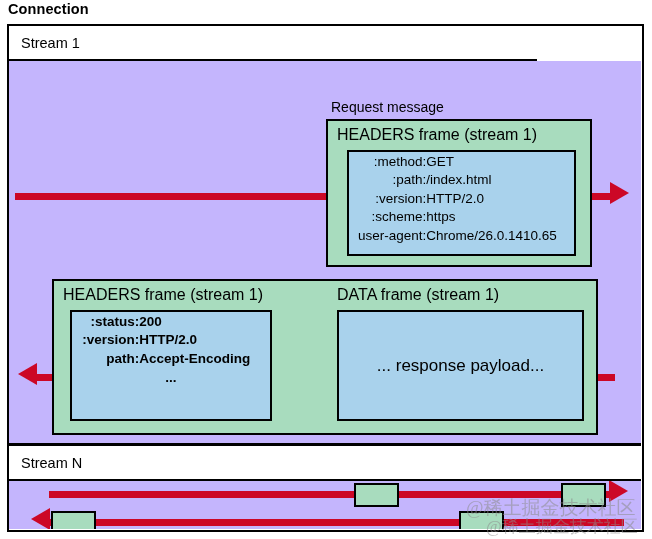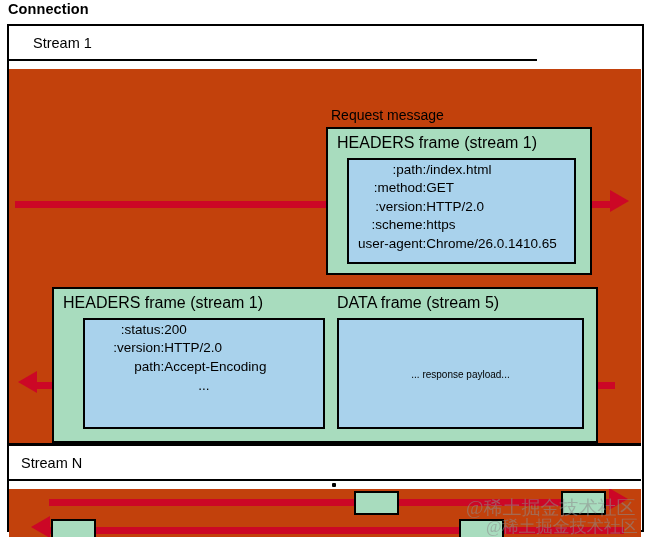--- a/index.html
+++ b/index.html
@@ -57,27 +57,26 @@
   }
   .stream-header-label {
     font-size: 14.5px;
     padding-left: 12px;
     white-space: nowrap;
   }
 
   .stream-body {
     position: absolute;
     box-sizing: border-box;
-    background: #c2410c;
+    background: #c4b5fd;
     overflow: hidden;
-    margin-top: 8px;
-  }
-
-  
-  #stream1-header { left: 0; top: 0; width: 528px; height: 35px; padding-left: 12px; }
+  }
+
+  
+  #stream1-header { left: 0; top: 0; width: 528px; height: 35px; }
   #stream1-body   { left: 0; top: 35px; width: 632px; height: 382px; }
 
   
   #stream-sep {
     position: absolute;
     left: 0; top: 417px;
     width: 632px; height: 3px;
     background: #000;
   }
 
@@ -156,21 +155,21 @@
     text-align: center;
     padding-top: 1px;
   }
 
   .payload-center {
     position: absolute;
     left: 0; right: 0;
     top: 50%;
     transform: translateY(-50%);
     text-align: center;
-    font-size: 10px;
+    font-size: 17px;
   }
 
   
   .arrow-line {
     position: absolute;
     background: #CC0726;
     height: 7px;
   }
   .arrow-head {
     position: absolute;
@@ -230,26 +229,26 @@
       <div class="arrow-head left" style="left:9px; top:302px;"></div>
 
       <div class="msg-label" style="left:322px; top:38px;">Request message</div>
 
       <div class="frame-box" style="left:317px; top:58px; width:266px; height:148px;">
         <div class="frame-title">HEADERS frame (stream 1)</div>
         <div class="payload-box" style="left:19px; top:29px; width:229px; height:106px;">
           <table class="hdr-table">
             <tbody>
                 <tr>
+              <td class="hdr-key">:method:</td>
+              <td class="hdr-val">GET</td>
+            </tr>
+            <tr>
               <td class="hdr-key">:path:</td>
               <td class="hdr-val">/index.html</td>
-            </tr>
-            <tr>
-              <td class="hdr-key">:method:</td>
-              <td class="hdr-val">GET</td>
             </tr>
             <tr>
               <td class="hdr-key">:version:</td>
               <td class="hdr-val">HTTP/2.0</td>
             </tr>
             <tr>
               <td class="hdr-key">:scheme:</td>
               <td class="hdr-val">https</td>
             </tr>
             <tr>
@@ -258,21 +257,21 @@
             </tr>
           </tbody>
             </table>
         </div>
       </div>
 
 
       <div class="frame-box" style="left:43px; top:218px; width:546px; height:156px;">
 
         <div class="frame-title" style="left:9px; top:5px;">HEADERS frame (stream 1)</div>
-        <div class="payload-box" style="left:29px; top:29px; width:242px; height:111px;">
+        <div class="payload-box" style="left:16px; top:29px; width:202px; height:111px;font-weight:bold;">
           <table class="hdr-table">
             <tbody>
                 <tr>
               <td class="hdr-key">:status:</td>
               <td class="hdr-val">200</td>
             </tr>
             <tr>
               <td class="hdr-key">:version:</td>
               <td class="hdr-val">HTTP/2.0</td>
             </tr>
@@ -280,21 +279,21 @@
               <td class="hdr-key">path:</td>
               <td class="hdr-val">Accept-Encoding</td>
             </tr>
             <tr class="hdr-ellipsis">
               <td colspan="2">...</td>
             </tr>
           </tbody>
             </table>
         </div>
 
-        <div class="frame-title" style="left:283px; top:5px;">DATA frame (stream 5)</div>
+        <div class="frame-title" style="left:283px; top:5px;">DATA frame (stream 1)</div>
         <div class="payload-box" style="left:283px; top:29px; width:247px; height:111px;">
           <div class="payload-center">... response payload...</div>
         </div>
 
       </div>
 
     </div>
 
     <div id="stream-sep"></div>
 

